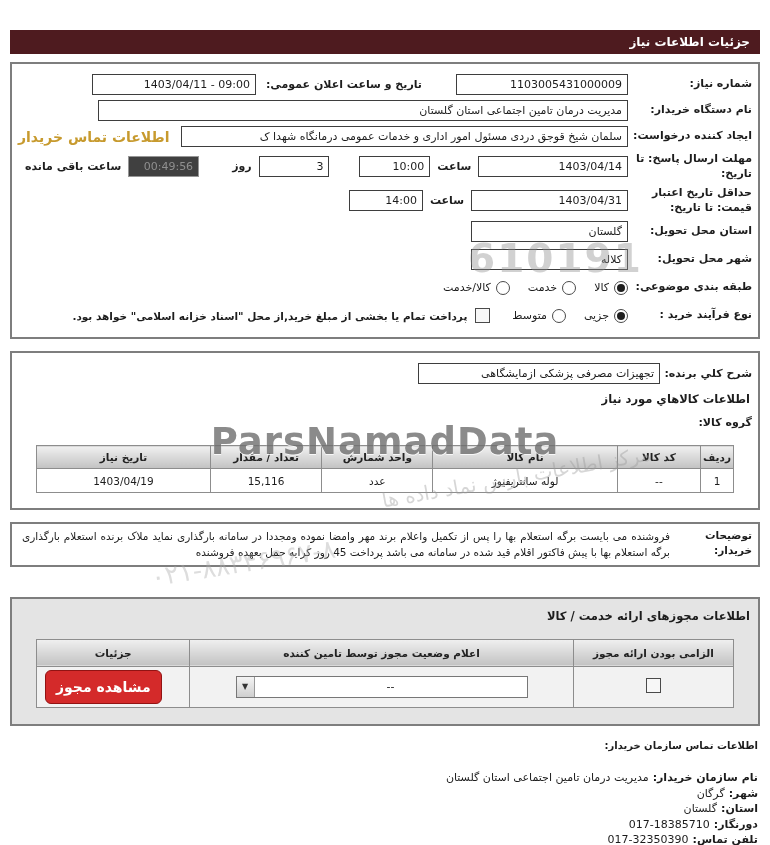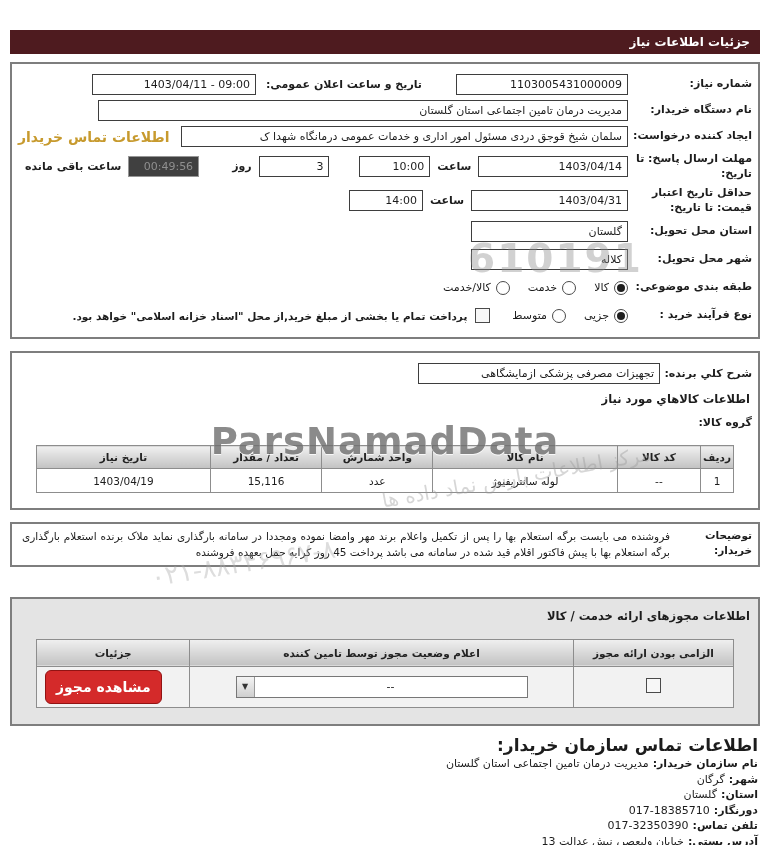--- a/index.html
+++ b/index.html
@@ -45,21 +45,21 @@
   .ltable td{height:26px;background:#f2f2f2}
   .ltable td.details-cell{text-align:left;padding-left:8px}
   .select{width:290px;height:20px;border:1px solid #777;background:#fff;display:flex;align-items:center;
     margin:0 auto;font-size:11px;cursor:pointer}
   .sel-val{flex:1;text-align:center}
   .sel-btn{width:17px;height:100%;background:linear-gradient(#f4f4f4,#cfcfcf);border-right:1px solid #999;
     display:flex;align-items:center;justify-content:center;font-size:8px;color:#333;flex:none}
   .btn-view{background:#d42a2a;color:#fff;border:1px solid #921313;font-size:14px;font-family:inherit;
     padding:8px 10px;cursor:pointer;border-radius:6px;font-weight:bold}
   .contact{margin:0 12px;font-size:11px;line-height:15.5px}
-  .contact .c-title{font-weight:bold;margin-bottom:3px;font-size:17px}
+  .contact .c-title{font-weight:bold;margin-bottom:17px;font-size:10px}
   .contact .c-lbl{font-weight:bold;margin-left:4px}
   
   .wm{position:absolute;pointer-events:none;z-index:9;white-space:nowrap}
   .wm-brand{top:420px;left:50%;transform:translateX(-50%);font-size:37px;font-weight:bold;color:#6f6f6f;
     opacity:.8;direction:ltr;letter-spacing:1px;text-shadow:0 1px 0 #fff}
   .wm-num{top:236px;left:468px;font-size:39px;font-weight:bold;color:#8e8e8e;opacity:.4;direction:ltr;letter-spacing:2px}
   .wm-agency{top:465px;left:380px;transform:rotate(-10deg);font-size:20px;color:#9a9a9a;opacity:.4}
   .wm-phone{top:548px;left:150px;transform:rotate(-9deg);font-size:26px;color:#ababab;opacity:.4}
 </style>
 </head>

